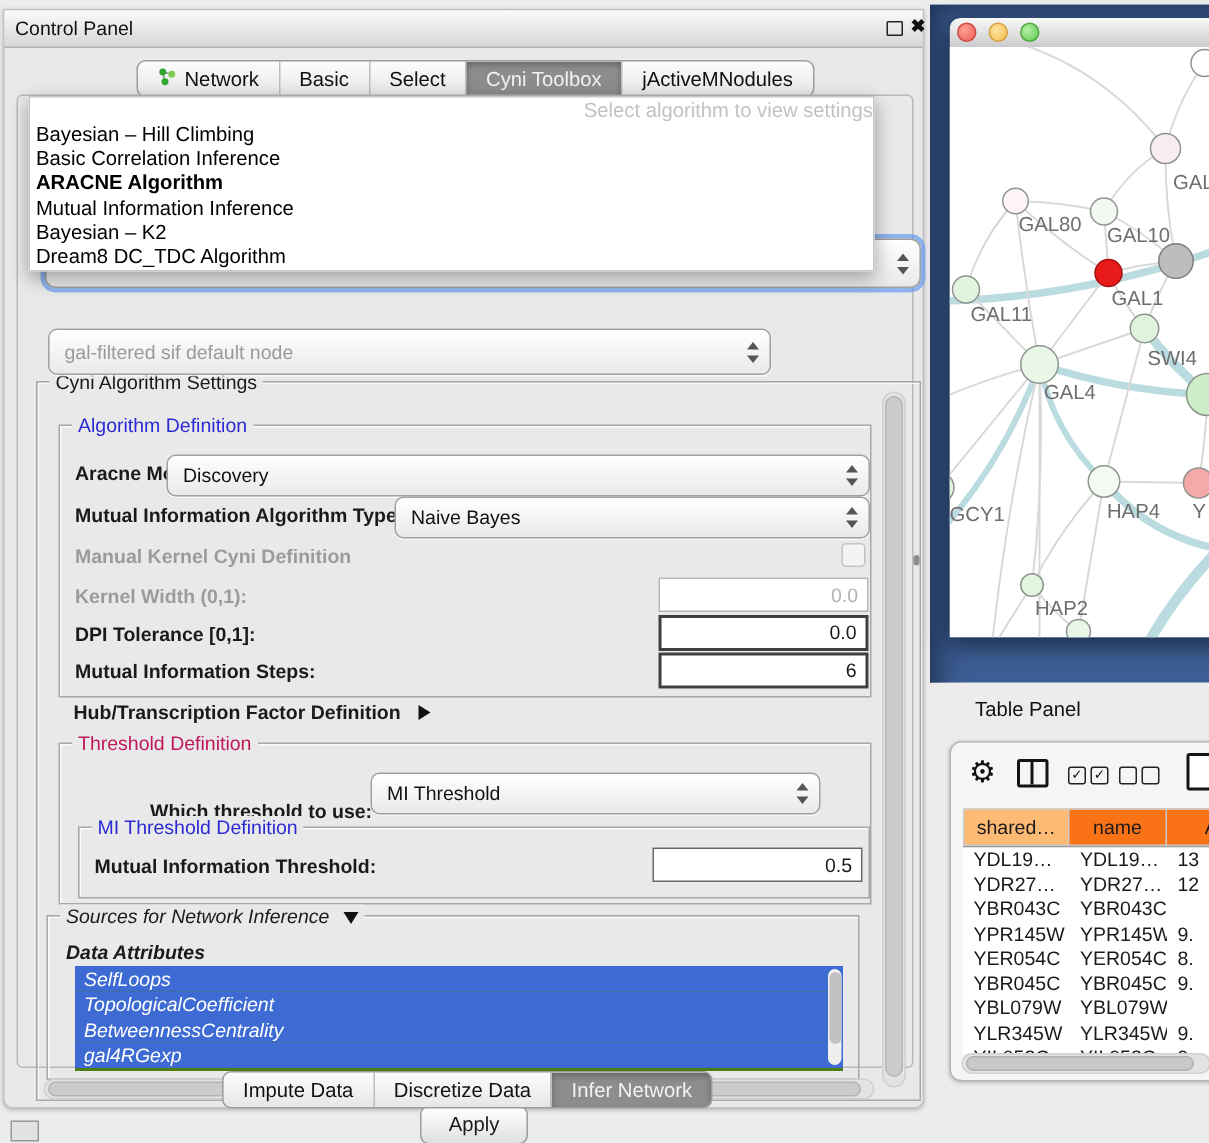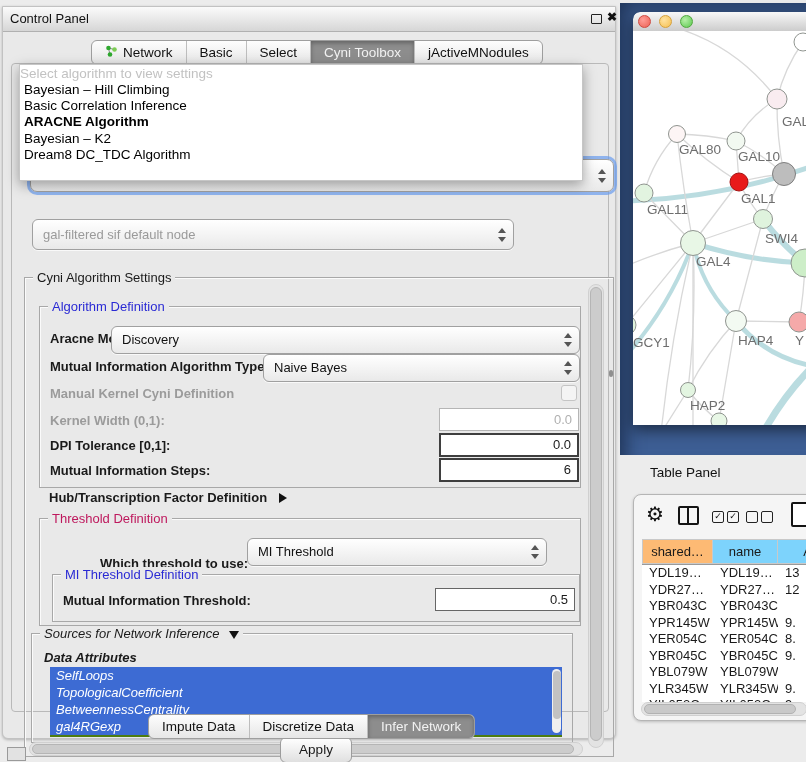--- a/index.html
+++ b/index.html
@@ -35,31 +35,31 @@
   .combo .spin:before,.combo .spin:after{content:"";position:absolute;left:0;border-left:4px solid transparent;border-right:4px solid transparent;}
   .combo .spin:before{top:0;border-bottom:5px solid #555;}
   .combo .spin:after{bottom:0;border-top:5px solid #555;}
   #algo-combo{left:18px;top:95px;width:572px;height:31px;border-radius:7px;
     box-shadow:0 0 0 3px rgba(95,150,240,.65);z-index:1;}
   #network-combo{left:20px;top:155px;width:470px;height:29px;line-height:29px;color:#9a9a9a;z-index:1;}
 
   
   #popup{left:16px;top:57px;width:562px;height:114px;background:#ffffff;border:1px solid #c6c6c6;
     box-shadow:0 4px 12px rgba(0,0,0,.35);z-index:5;padding-top:1px;}
-  #popup-prompt{text-align:left;color:#c2c2c2;line-height:16px;font-size:13.5px;}
+  #popup-prompt{text-align:right;color:#c2c2c2;line-height:16px;font-size:13.5px;}
   .popup-item{padding-left:4px;line-height:16.2px;font-size:13.5px;color:#000;}
   .popup-item.selected{font-weight:bold;}
 
   
   .group{position:absolute;border:1px solid #a8a8a8;box-shadow:inset 1px 1px 0 rgba(255,255,255,.8);}
   .legend{position:absolute;top:-8px;left:8px;background:#e9e9e9;padding:0 4px;font-size:13px;white-space:nowrap;}
   .legend.blue{color:#2a2ad4;}
   .legend.green{color:#be185d;}
 
-  #settings-group{left:12px;top:190px;width:588px;height:478px;margin-top:23px;}
+  #settings-group{left:12px;top:190px;width:588px;height:478px;}
   #alg-def{left:14px;top:28px;width:540px;height:180px;}
   #thr-def{left:14px;top:240px;width:540px;height:106px;}
   #mi-def{left:12px;top:55px;width:526px;height:46px;}
   #src-def{left:6px;top:355px;width:540px;height:108px;font-style:italic;}
 
   .lbl{position:absolute;font-size:13px;font-weight:bold;}
   .b{font-weight:bold;}
   .dis{color:#9b9b9b;}
 
   .field{position:absolute;background:#fff;font-size:13px;text-align:right;padding-right:6px;line-height:21px;}
@@ -117,21 +117,21 @@
   #tp-toolbar{position:absolute;left:0;top:0;right:0;height:42px;}
   #gear-i{position:absolute;left:12px;top:7px;font-size:20px;color:#111;}
   #split-i{position:absolute;left:44px;top:11px;width:17px;height:15px;border:2px solid #141414;border-radius:2px;}
   #split-i:after{content:"";position:absolute;left:7px;top:0;width:2px;height:15px;background:#141414;}
   .cb-pair{position:absolute;top:16px;display:flex;gap:3px;}
   .cb{width:10px;height:10px;border:1.5px solid #222;border-radius:2px;font-size:9px;line-height:9px;text-align:center;color:#111;}
   #doc-i{position:absolute;left:157px;top:7px;width:15px;height:21px;border:2px solid #141414;border-radius:2px;background:#fff;}
 
   #data-table{position:absolute;left:8px;top:44px;width:200px;}
   .t-head{display:flex;height:25px;border-bottom:1px solid #9a9a9a;}
-  .th{box-sizing:border-box;border:1px solid #c9c9c9;border-left:none;background:#7dd3fc;
+  .th{box-sizing:border-box;border:1px solid #c9c9c9;border-left:none;background:#f97316;
       text-align:center;line-height:23px;font-size:13px;overflow:hidden;}
   .th:first-child{border-left:1px solid #c9c9c9;}
   .th.sel{background:#fdba74;}
   .t-rows{height:137px;overflow:hidden;background:#fff;}
   .tr{display:flex;height:16.5px;line-height:16.5px;font-size:13px;}
   .td{box-sizing:border-box;padding-left:7px;overflow:hidden;white-space:nowrap;}
   #tp-hscroll{position:absolute;left:7px;top:207px;width:164px;height:12px;background:#e3e3e3;border:1px solid #d0d0d0;border-radius:8px;}
   #tp-hthumb{position:absolute;left:2px;top:1px;width:150px;height:8px;background:#c9c9c9;border:1px solid #b2b2b2;border-radius:6px;}
 </style>
 </head>
@@ -251,20 +251,21 @@
       </div>
 
       <div id="apply-btn" class="abs">Apply</div>
     </div>
 
     <div id="popup" class="abs">
       <div id="popup-prompt">Select algorithm to view settings</div>
     <div class="popup-item">Bayesian – Hill Climbing</div>
         <div class="popup-item">Basic Correlation Inference</div>
         <div class="popup-item selected">ARACNE Algorithm</div>
+        <div class="popup-item">Mutual Information Inference</div>
         <div class="popup-item">Bayesian – K2</div>
         <div class="popup-item">Dream8 DC_TDC Algorithm</div>
       </div>
 
     <div id="bottom-tabs" class="abs">
         <div class="tab">
           <span>Impute Data</span>
         </div>
         <div class="tab">
           <span>Discretize Data</span>

